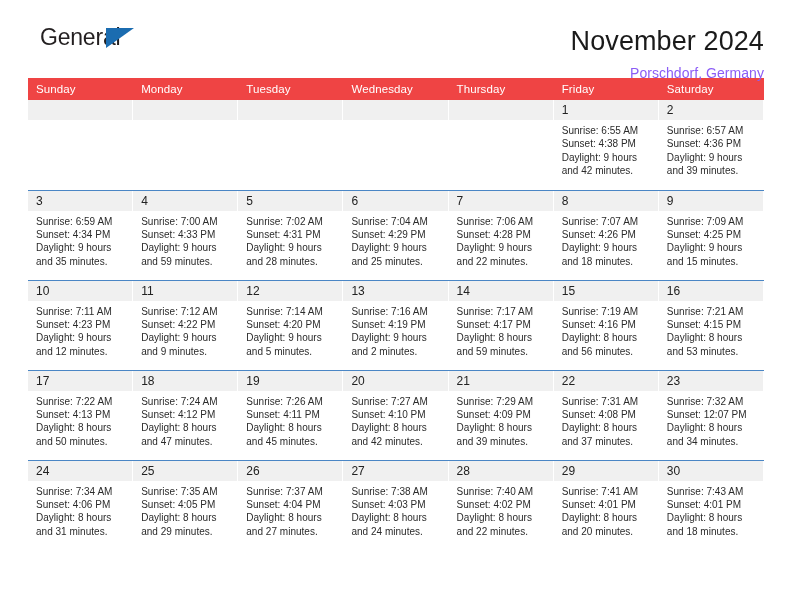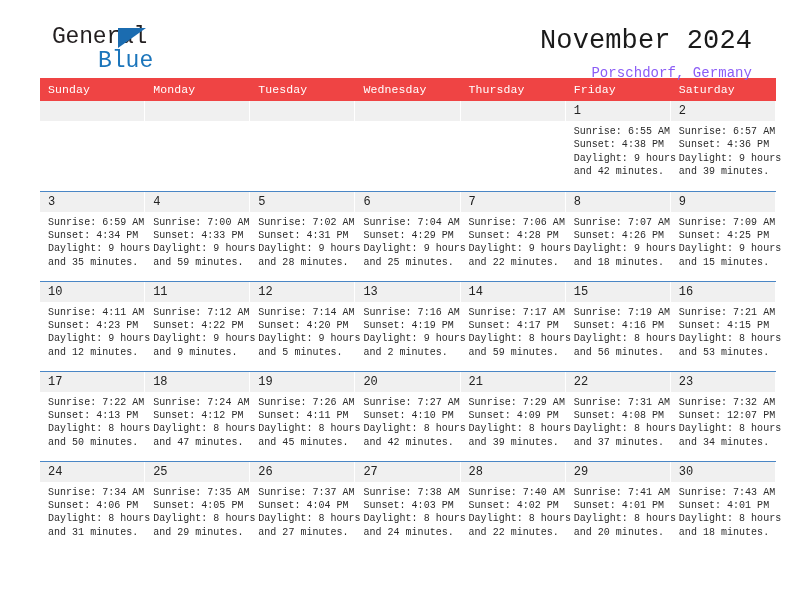--- a/index.html
+++ b/index.html
@@ -10,22 +10,21 @@
     background: #ffffff;
     font-family: "Liberation Sans", sans-serif;
     color: #222222;
     overflow: hidden;
   }
 
   .page {
     width: 792px;
     height: 612px;
     position: relative;
-    padding: 0 40px;
-    font-family: Liberation Mono, monospace;
+    padding: 0 28px;
   }
 
   
   .masthead {
     display: flex;
     align-items: flex-start;
     justify-content: space-between;
     padding-top: 26px;
     height: 78px;
   }
@@ -130,21 +129,20 @@
 </head>
 <body>
 
 <div class="page">
 
   <div class="masthead">
 
     <div class="logo">
       <span class="logo-general">General</span>
       <span class="logo-tri"></span>
-      <span class="logo-blue">Blue</span>
     </div>
 
     <div class="title-block">
       <div class="cal-title">November 2024</div>
       <div class="cal-subtitle">Porschdorf, Germany</div>
     </div>
 
   </div>
 
   <table class="calendar">
@@ -262,21 +260,21 @@
               <div>Sunset: 4:25 PM</div>
               <div>Daylight: 9 hours</div>
               <div>and 15 minutes.</div>
             </div>
           </td>
         </tr>
         <tr class="week-row">
           <td class="day-cell">
             <div class="daynum">10</div>
             <div class="info">
-              <div>Sunrise: 4:11 AM</div>
+              <div>Sunrise: 7:11 AM</div>
               <div>Sunset: 4:23 PM</div>
               <div>Daylight: 9 hours</div>
               <div>and 12 minutes.</div>
             </div>
           </td>
           <td class="day-cell">
             <div class="daynum">11</div>
             <div class="info">
               <div>Sunrise: 7:12 AM</div>
               <div>Sunset: 4:22 PM</div>

